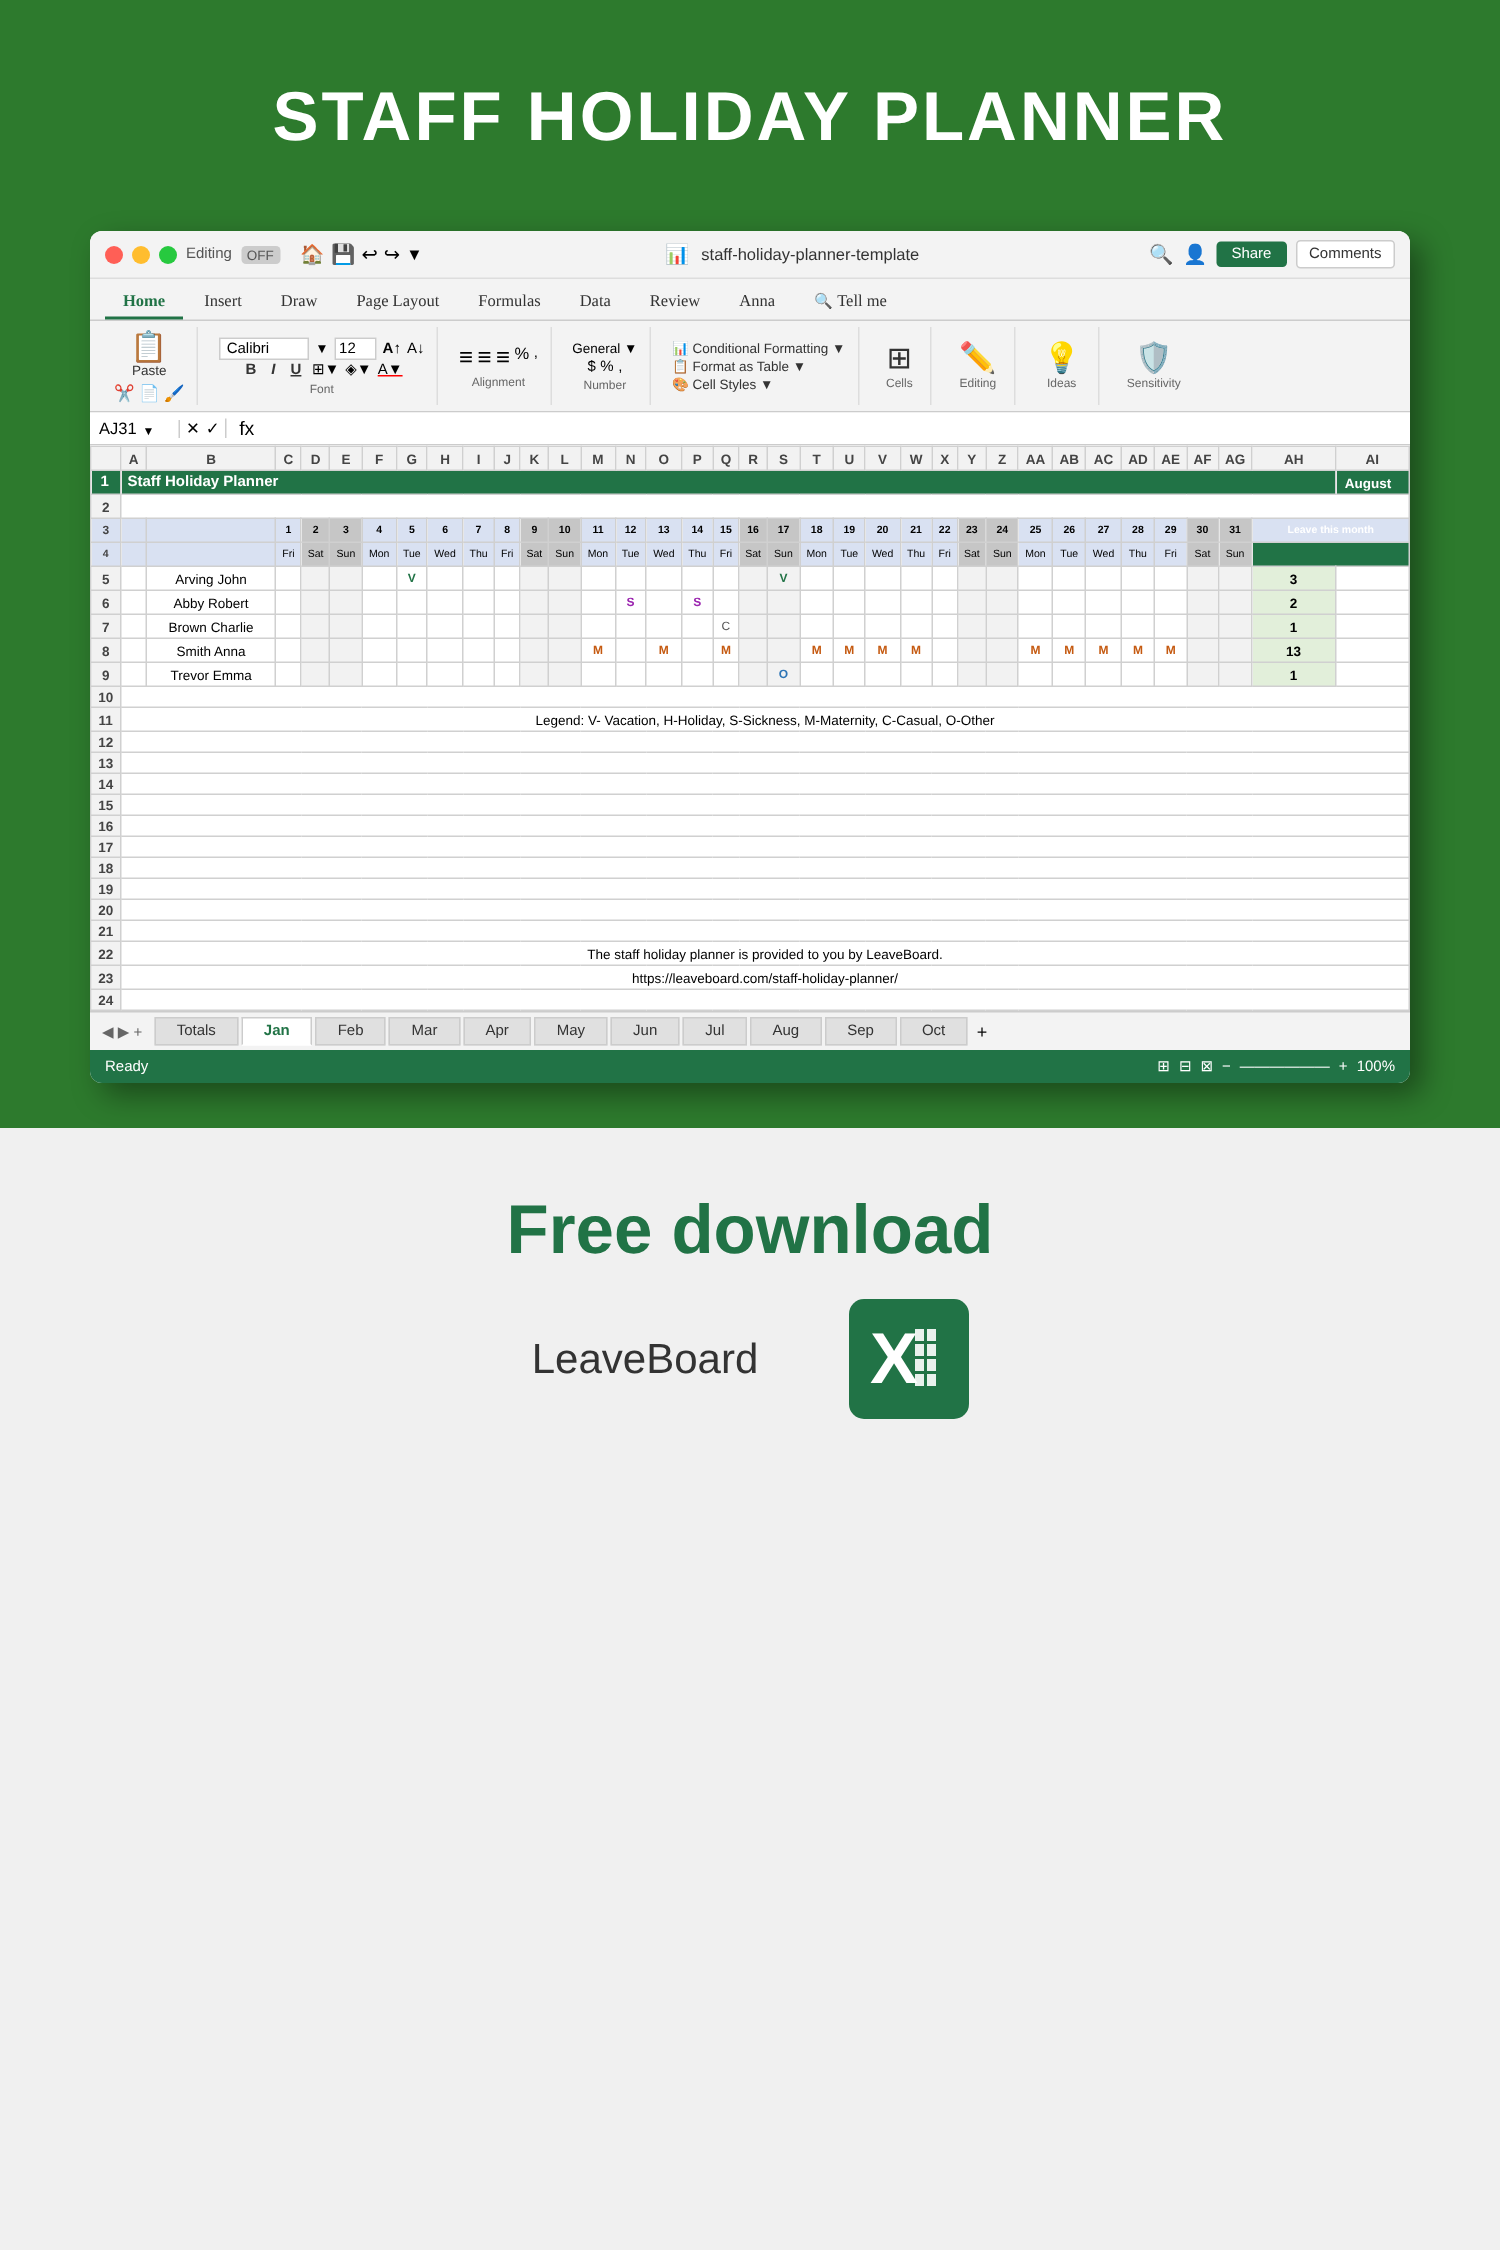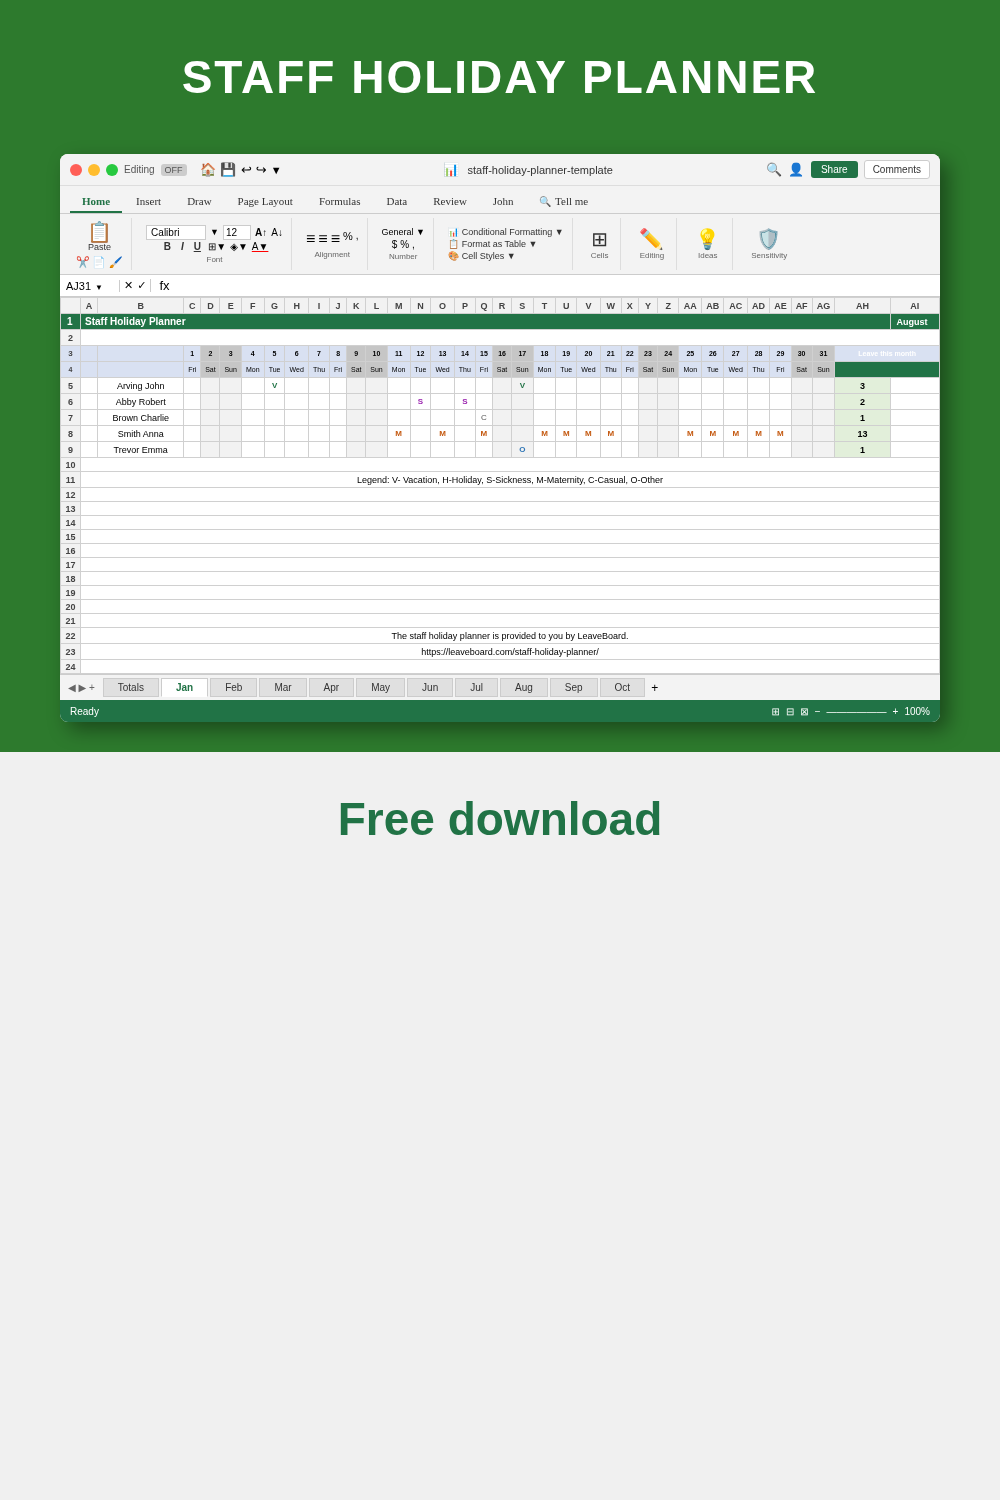--- a/index.html
+++ b/index.html
@@ -467,21 +467,21 @@
   </div>
 
   <div class="ribbon-tabs">
     <div class="ribbon-tab active">Home</div>
     <div class="ribbon-tab">Insert</div>
     <div class="ribbon-tab">Draw</div>
     <div class="ribbon-tab">Page Layout</div>
     <div class="ribbon-tab">Formulas</div>
     <div class="ribbon-tab">Data</div>
     <div class="ribbon-tab">Review</div>
-    <div class="ribbon-tab">John</div>
+    <div class="ribbon-tab">Anna</div>
     <div class="ribbon-tab" style="display:flex;align-items:center;gap:3px;"><span style="font-size:10px;">🔍</span> Tell me</div>
   </div>
 
   <div class="ribbon">
 
     <div class="ribbon-group">
       <div class="ribbon-btn-large">
         <span class="icon">📋</span>
         <span>Paste</span>
       </div>
@@ -1006,13 +1006,31 @@
       <span>−</span>
       <span style="font-size:10px;">——————</span>
       <span>+</span>
       <span>100%</span>
     </div>
   </div>
 </div>
 
 <div class="bottom-section">
   <div class="free-download">Free download</div>
+  <div class="leaveboard-section">
+    <div class="leaveboard-text">LeaveBoard</div>
+
+    <div class="excel-icon">
+      <svg width="80" height="80" viewBox="0 0 80 80" xmlns="http://www.w3.org/2000/svg">
+        <rect x="0" y="0" width="80" height="80" rx="10" fill="#217346"></rect>
+        <text x="14" y="56" font-size="48" font-weight="900" fill="white" font-family="Arial">X</text>
+        <rect x="44" y="20" width="6" height="8" fill="white" opacity="0.9"></rect>
+        <rect x="52" y="20" width="6" height="8" fill="white" opacity="0.9"></rect>
+        <rect x="44" y="30" width="6" height="8" fill="white" opacity="0.9"></rect>
+        <rect x="52" y="30" width="6" height="8" fill="white" opacity="0.9"></rect>
+        <rect x="44" y="40" width="6" height="8" fill="white" opacity="0.9"></rect>
+        <rect x="52" y="40" width="6" height="8" fill="white" opacity="0.9"></rect>
+        <rect x="44" y="50" width="6" height="8" fill="white" opacity="0.9"></rect>
+        <rect x="52" y="50" width="6" height="8" fill="white" opacity="0.9"></rect>
+      </svg>
+    </div>
+  </div>
 </div>
 
 </body></html>

